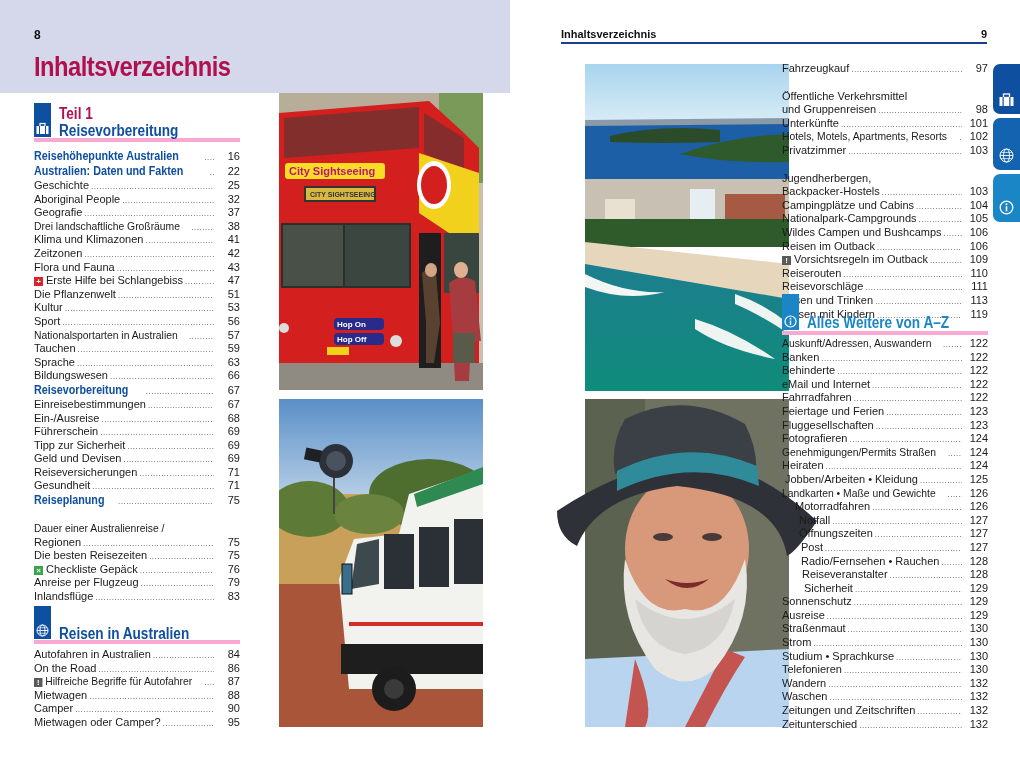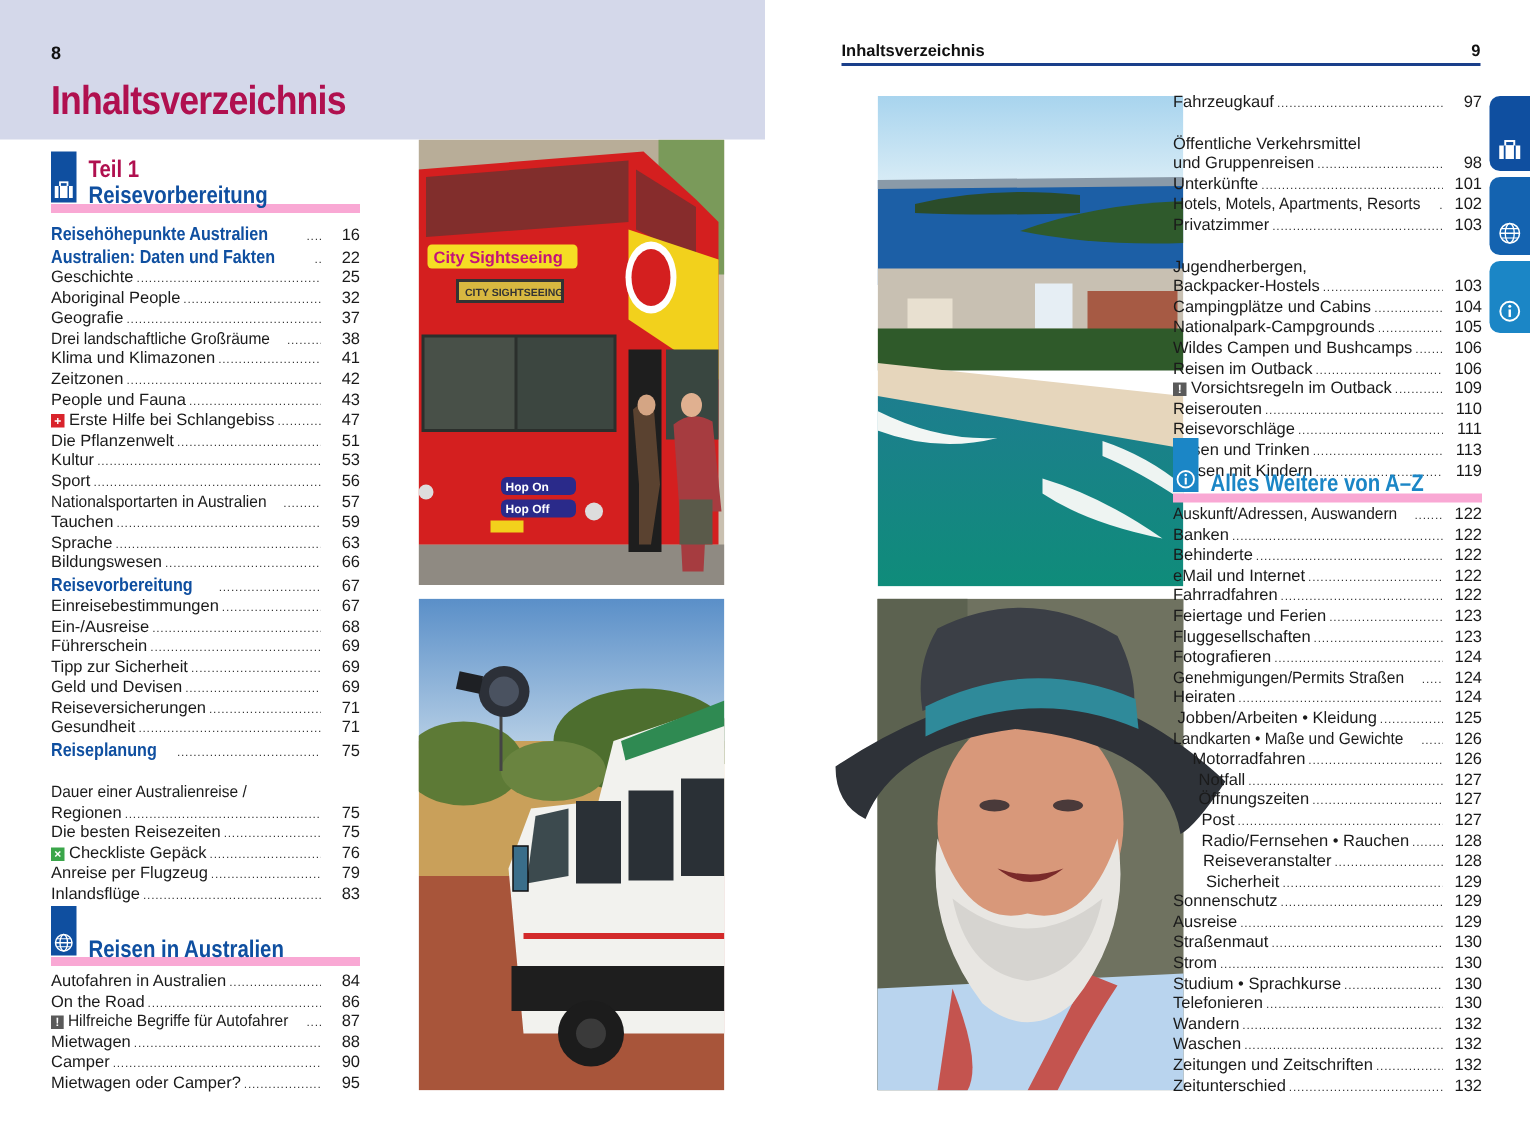--- a/index.html
+++ b/index.html
@@ -14,21 +14,21 @@
   .left-band { position: absolute; left: 0; top: 0; width: 510px; height: 93px; background: #d4d8ea; }
   .page-num-left { position: absolute; left: 34px; top: 28px; font-size: 12px; font-weight: bold; color: #111; }
   .main-title { position: absolute; left: 34px; top: 52px; font-size: 27px; font-weight: bold; color: #b0104f; letter-spacing: -0.6px; transform: scaleX(0.88); transform-origin: left center; }
 
   
   .right-header { position: absolute; left: 51px; top: 28px; width: 426px; height: 16px; border-bottom: 2px solid #1a3f8a; }
   .right-header .title { position: absolute; left: 0; top: 0; font-size: 11px; font-weight: bold; color: #111; }
   .right-header .pnum { position: absolute; right: 0; top: 0; font-size: 11px; font-weight: bold; color: #111; }
 
   
-  .sec-head { position: absolute; width: 206px; border-bottom: 6px solid #f9a8d4; }
+  .sec-head { position: absolute; width: 206px; border-bottom: 4px solid #f9a8d4; }
   .sec-head .tab { position: absolute; left: 0; bottom: 1px; width: 17px; background: #0f4fa0; }
   .sec-head .tab .ic { position: absolute; left: 2px; bottom: 2px; width: 13px; height: 13px; color: #fff; }
   .sec-head .t1 { position: absolute; left: 25px; font-size: 16px; font-weight: bold; color: #b0104f; transform: scaleX(0.85); transform-origin: left center; white-space: nowrap; }
   .sec-head .t2 { position: absolute; left: 25px; font-size: 16px; font-weight: bold; color: #0f4fa0; transform: scaleX(0.85); transform-origin: left center; white-space: nowrap; }
 
   
   .toc { position: absolute; width: 206px; list-style: none; }
   .toc li { position: relative; height: 13.6px; font-size: 11px; line-height: 13.6px; white-space: nowrap; display: flex; align-items: baseline; }
   .toc li .lbl { flex: 0 0 auto; transform-origin: left center; }
   .toc li .dots { flex: 1 1 auto; overflow: hidden; color: #333; font-size: 8px; margin: 0 2px; letter-spacing: 0.5px; }
@@ -114,21 +114,21 @@
         <span class="lbl"><span>Klima und Klimazonen</span></span>
         <span class="dots"></span>
         <span class="num">41</span>
       </li>
       <li>
         <span class="lbl"><span>Zeitzonen</span></span>
         <span class="dots"></span>
         <span class="num">42</span>
       </li>
       <li>
-        <span class="lbl"><span>People und Fauna</span></span>
+        <span class="lbl"><span>Flora und Fauna</span></span>
         <span class="dots"></span>
         <span class="num">43</span>
       </li>
       <li>
         <span class="lbl"><span class="mini-icon mi-red">+</span><span>Erste Hilfe bei Schlangebiss</span></span>
         <span class="dots"></span>
         <span class="num">47</span>
       </li>
       <li>
         <span class="lbl"><span>Die Pflanzenwelt</span></span>

